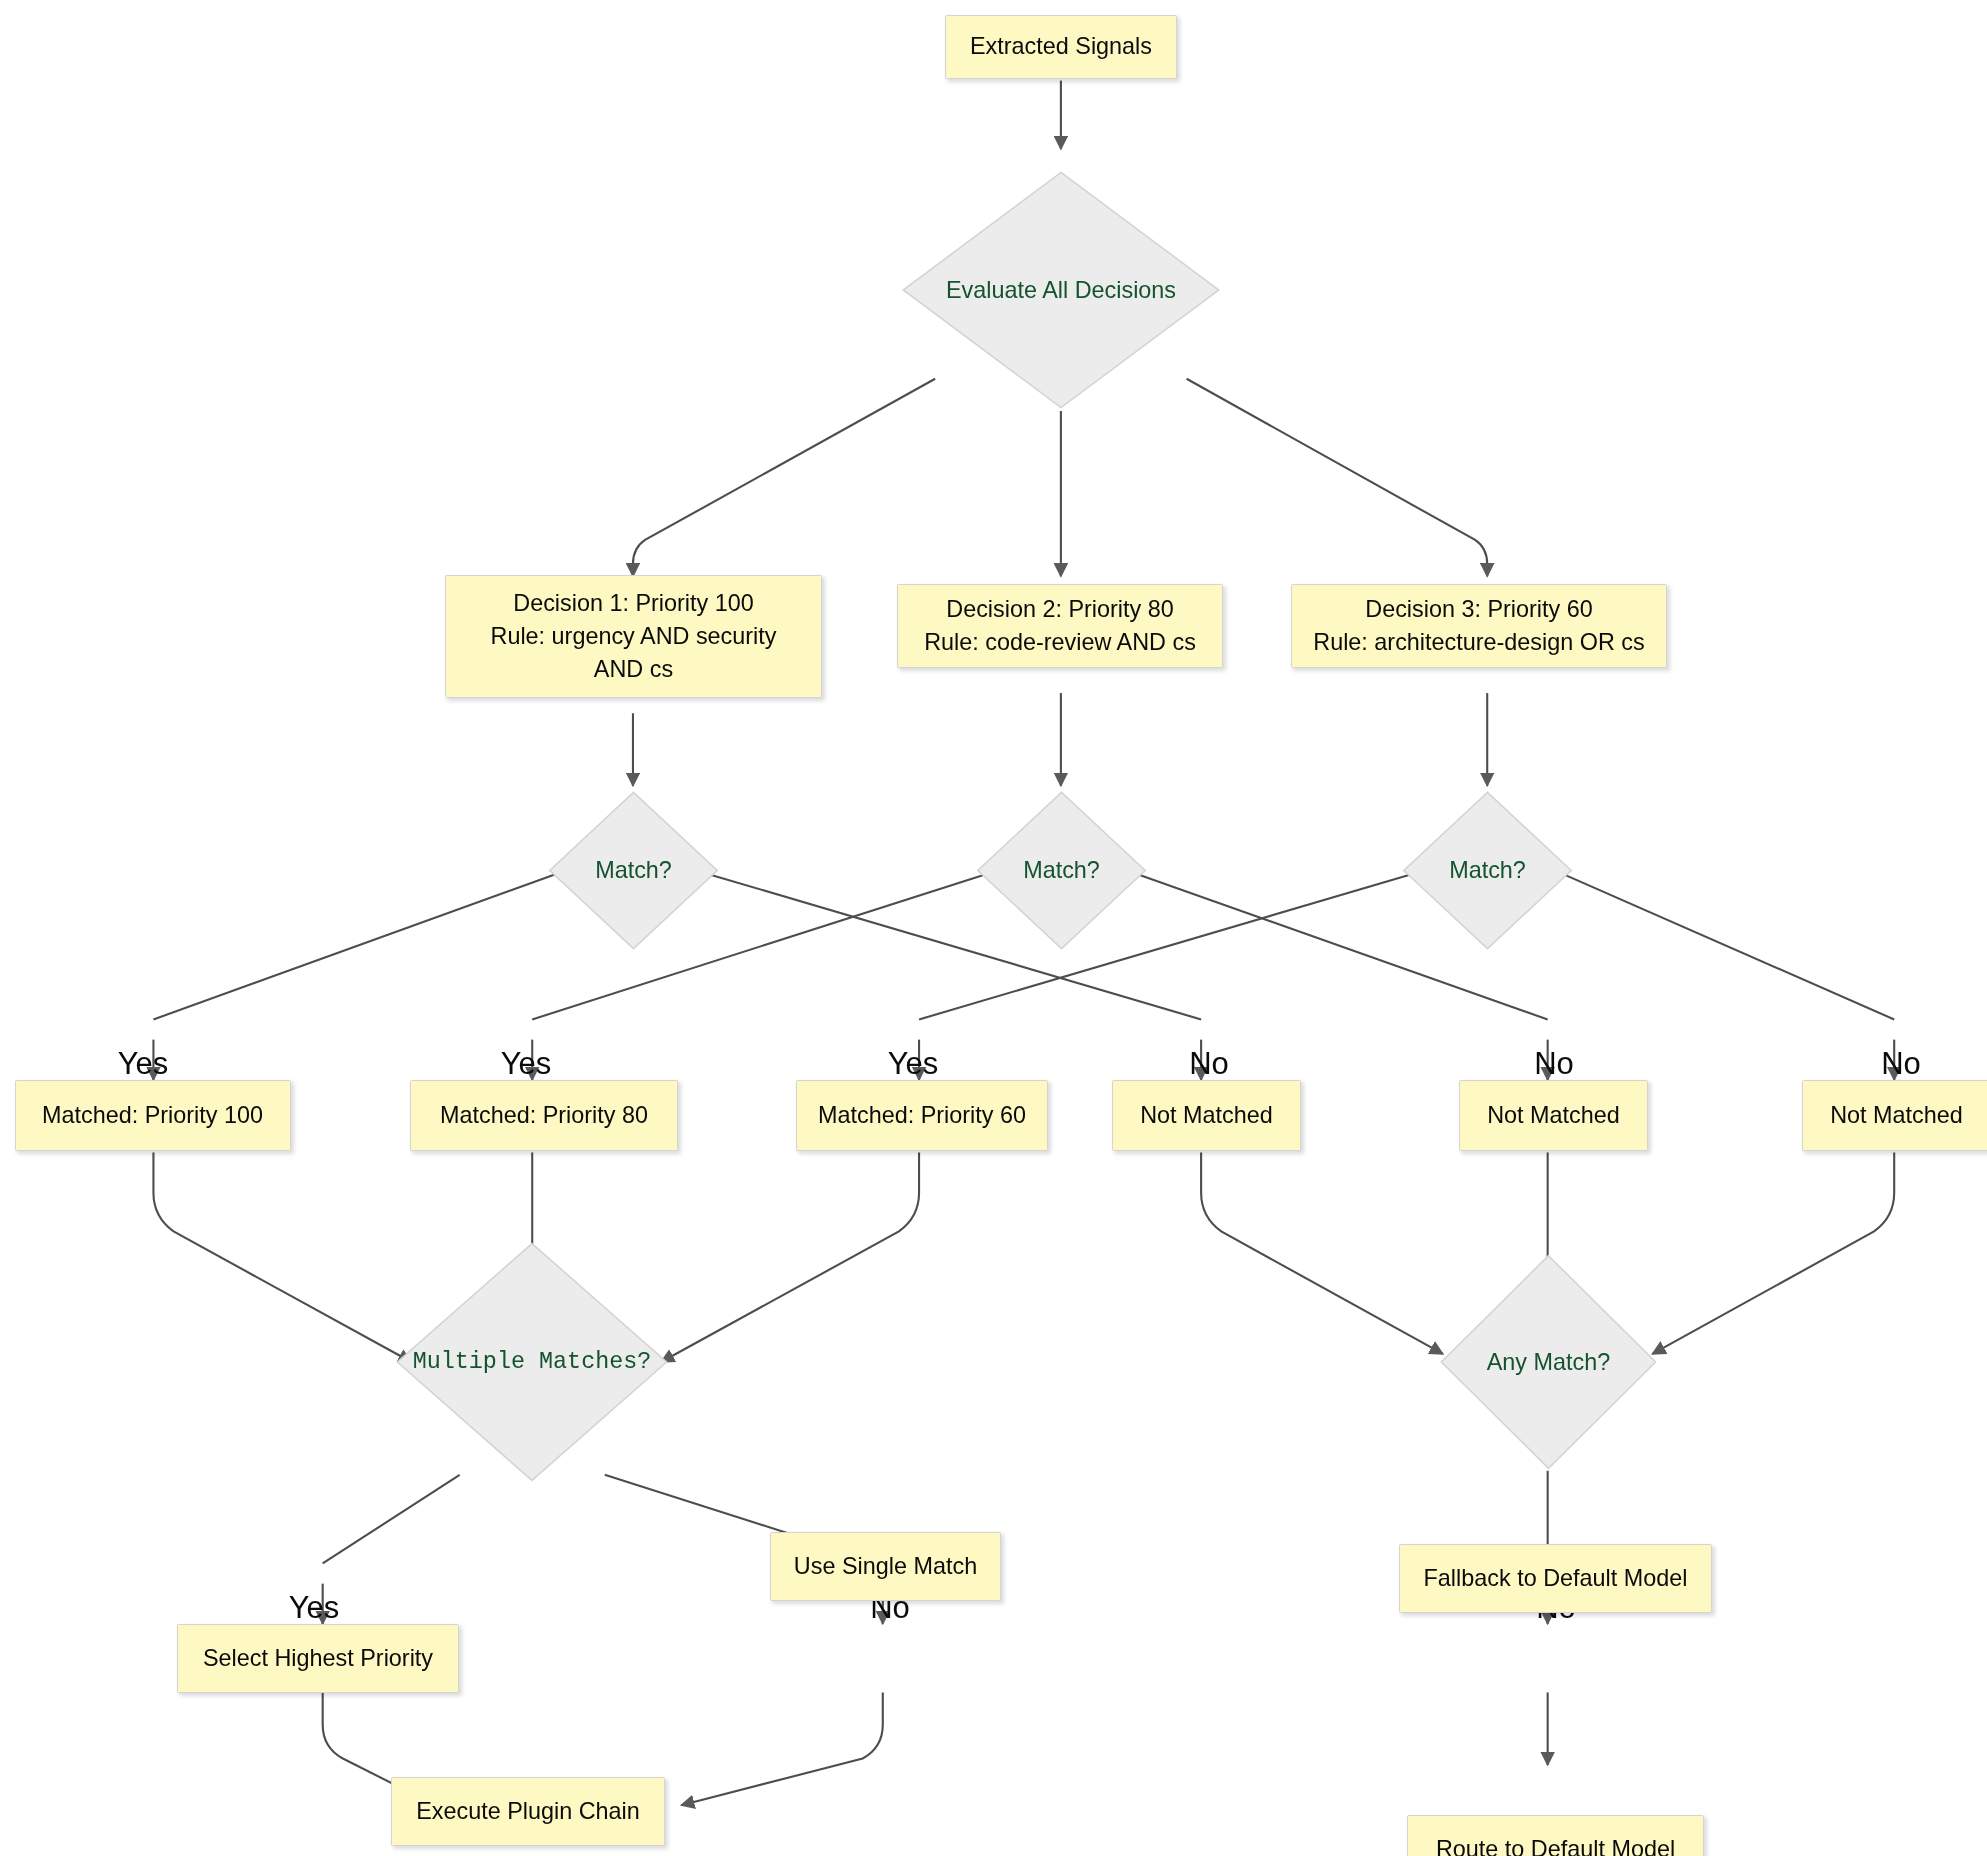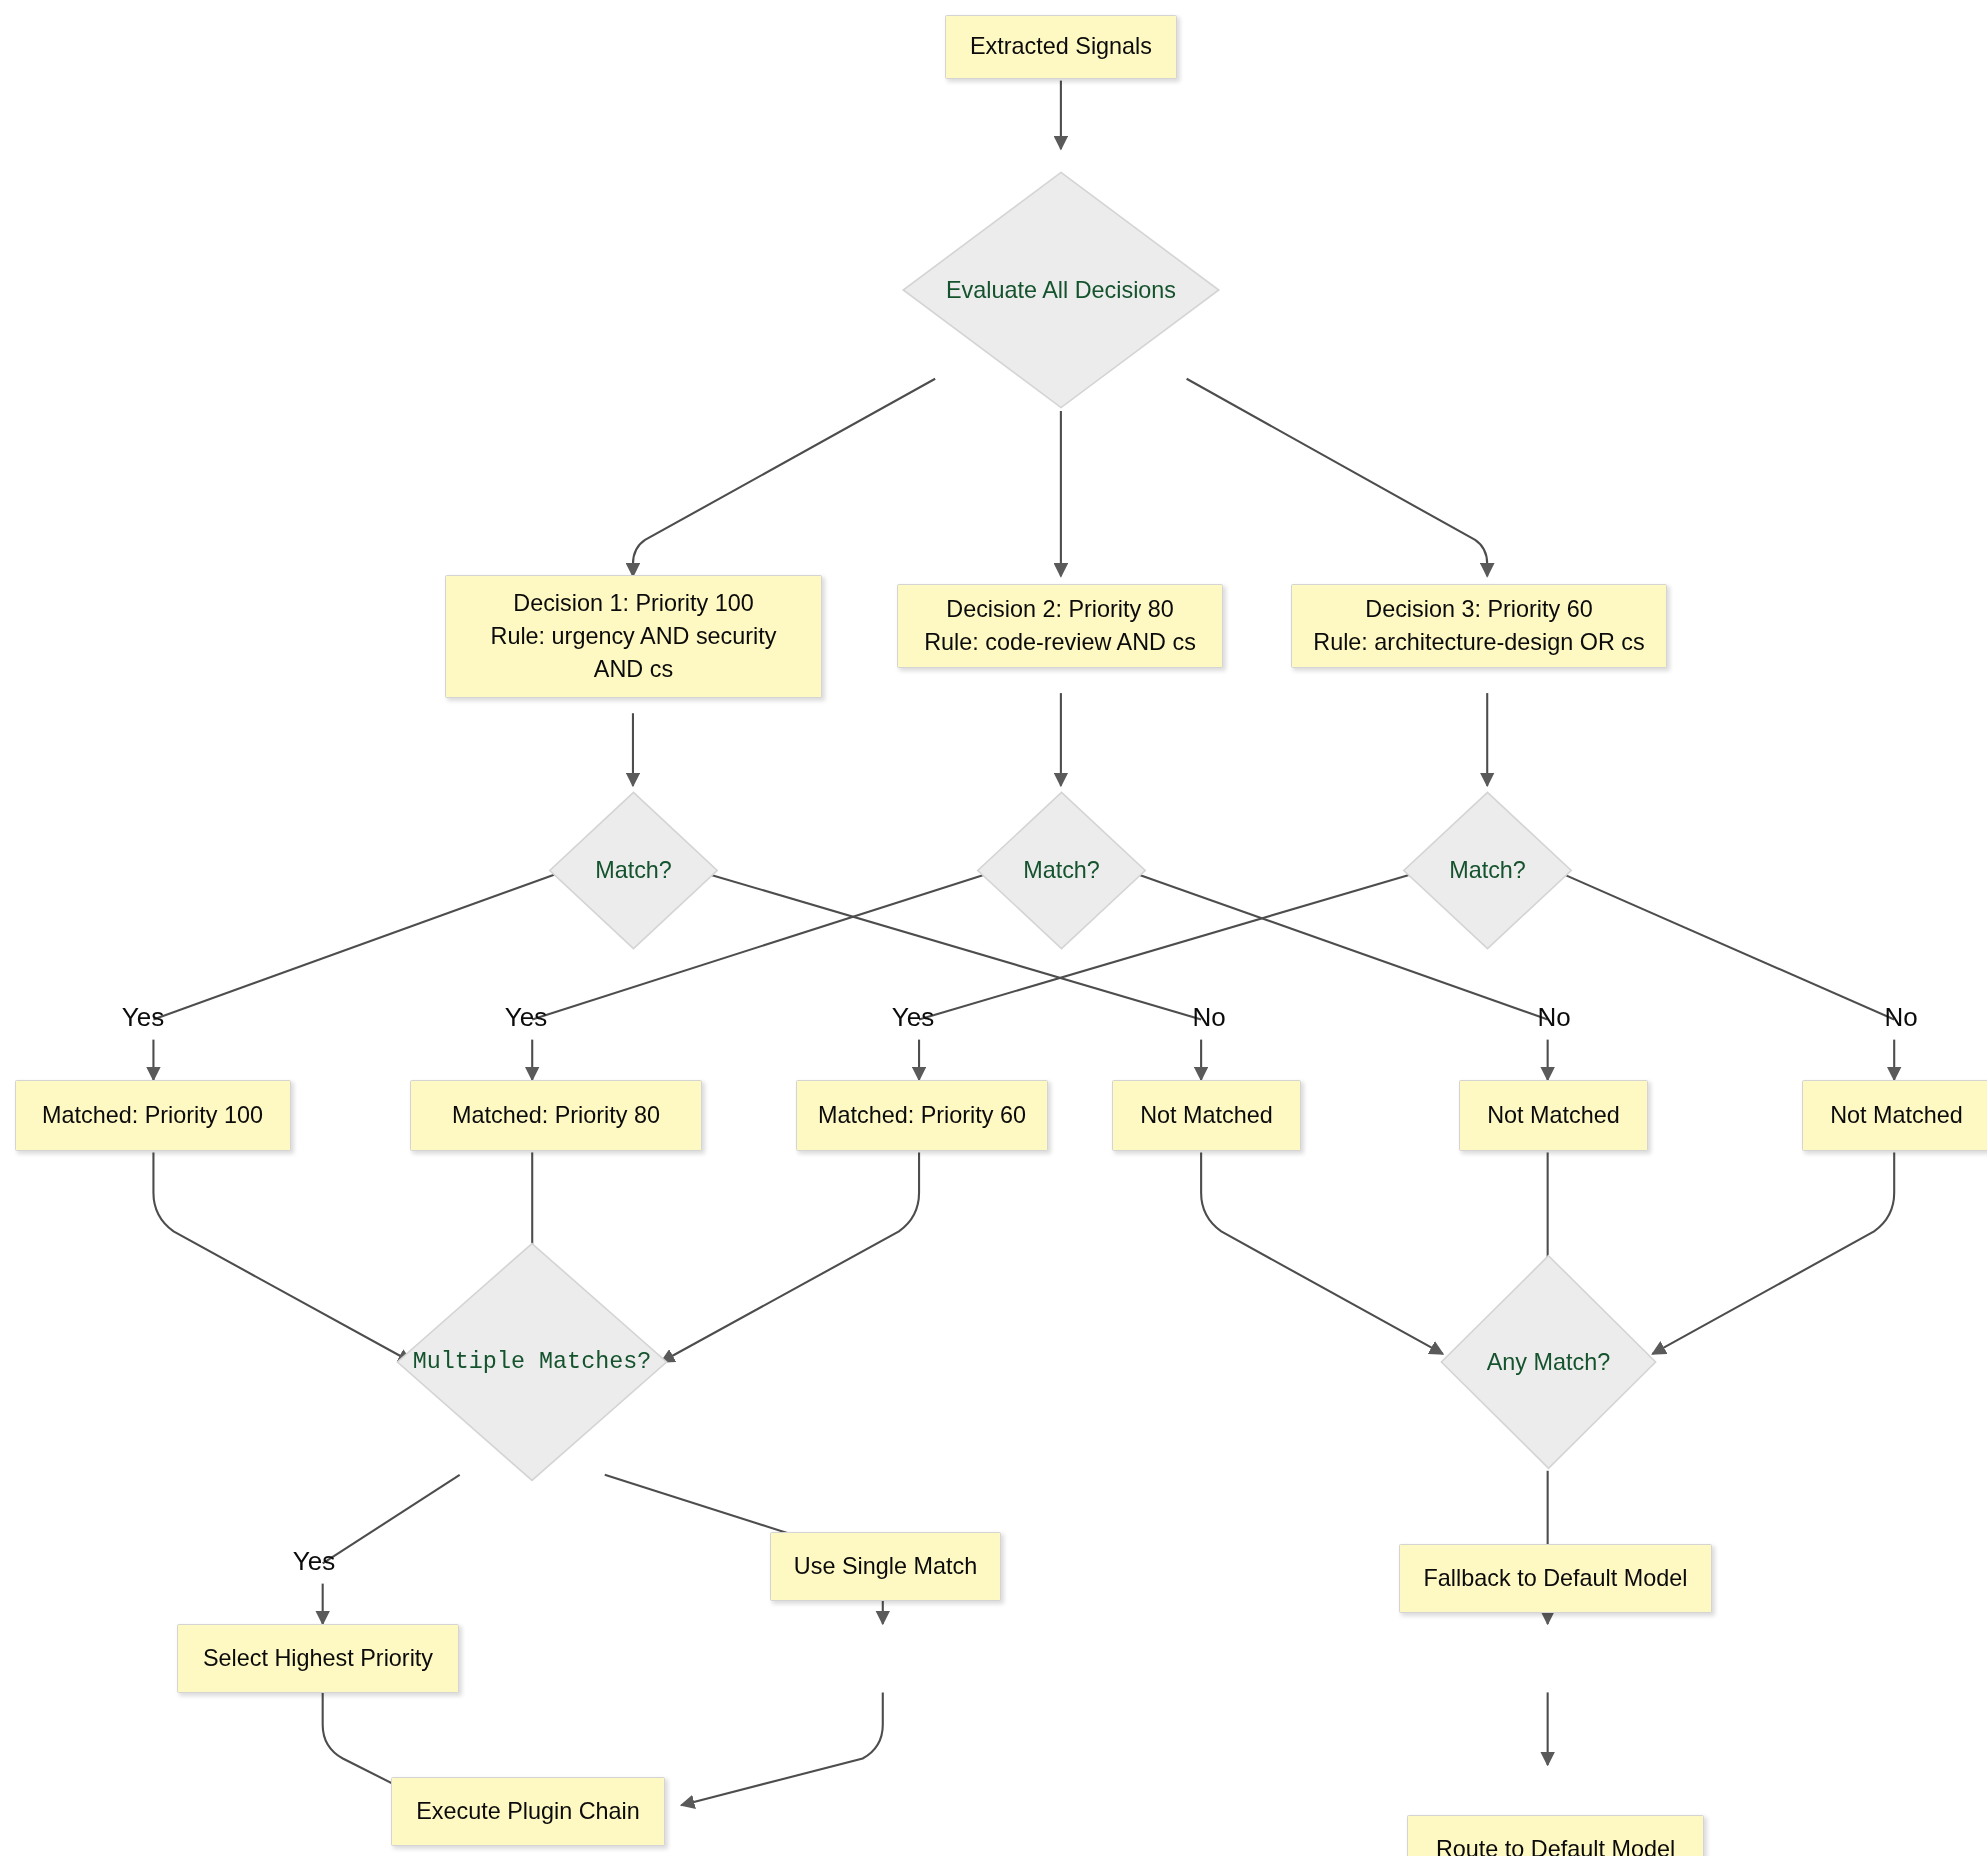--- a/index.html
+++ b/index.html
@@ -61,25 +61,26 @@
     height: 100%;
     display: flex;
     align-items: center;
     justify-content: center;
     font-size: 23.4px;
     color: #14532d;
     white-space: nowrap;
   }
   .edge-label {
     position: absolute;
-    font-size: 26px;
+    font-size: 31px;
     color: #0b0b0b;
     background: transparent;
     white-space: nowrap;
     transform: translate(-50%, -50%);
+    margin-top: 47px;
   }
   .multiline span { display: block; }
 </style>
 </head>
 <body>
 
 <div id="canvas">
 
   <svg id="edge-layer" viewBox="0 0 2466 2303" xmlns="http://www.w3.org/2000/svg">
     <defs>
@@ -193,21 +194,21 @@
   <div class="edge-label" style="left:526px; top:1017px;">Yes</div>
   <div class="edge-label" style="left:913px; top:1017px;">Yes</div>
   <div class="edge-label" style="left:1209px; top:1017px;">No</div>
   <div class="edge-label" style="left:1554px; top:1017px;">No</div>
   <div class="edge-label" style="left:1901px; top:1017px;">No</div>
 
   <div class="node rect" style="left:14.5px; top:1080px; width:276px; height:71px;">
     <span>Matched: Priority 100</span>
   </div>
 
-  <div class="node rect" style="left:410px; top:1080px; width:292px; height:71px;">
+  <div class="node rect" style="left:410px; top:1080px; width:268px; height:71px;">
     <span>Matched: Priority 80</span>
   </div>
 
   <div class="node rect" style="left:796px; top:1080px; width:252px; height:71px;justify-content:center;">
     <span>Matched: Priority 60</span>
   </div>
 
   <div class="node rect" style="left:1112px; top:1080px; width:189px; height:71px;">
     <span>Not Matched</span>
   </div>

